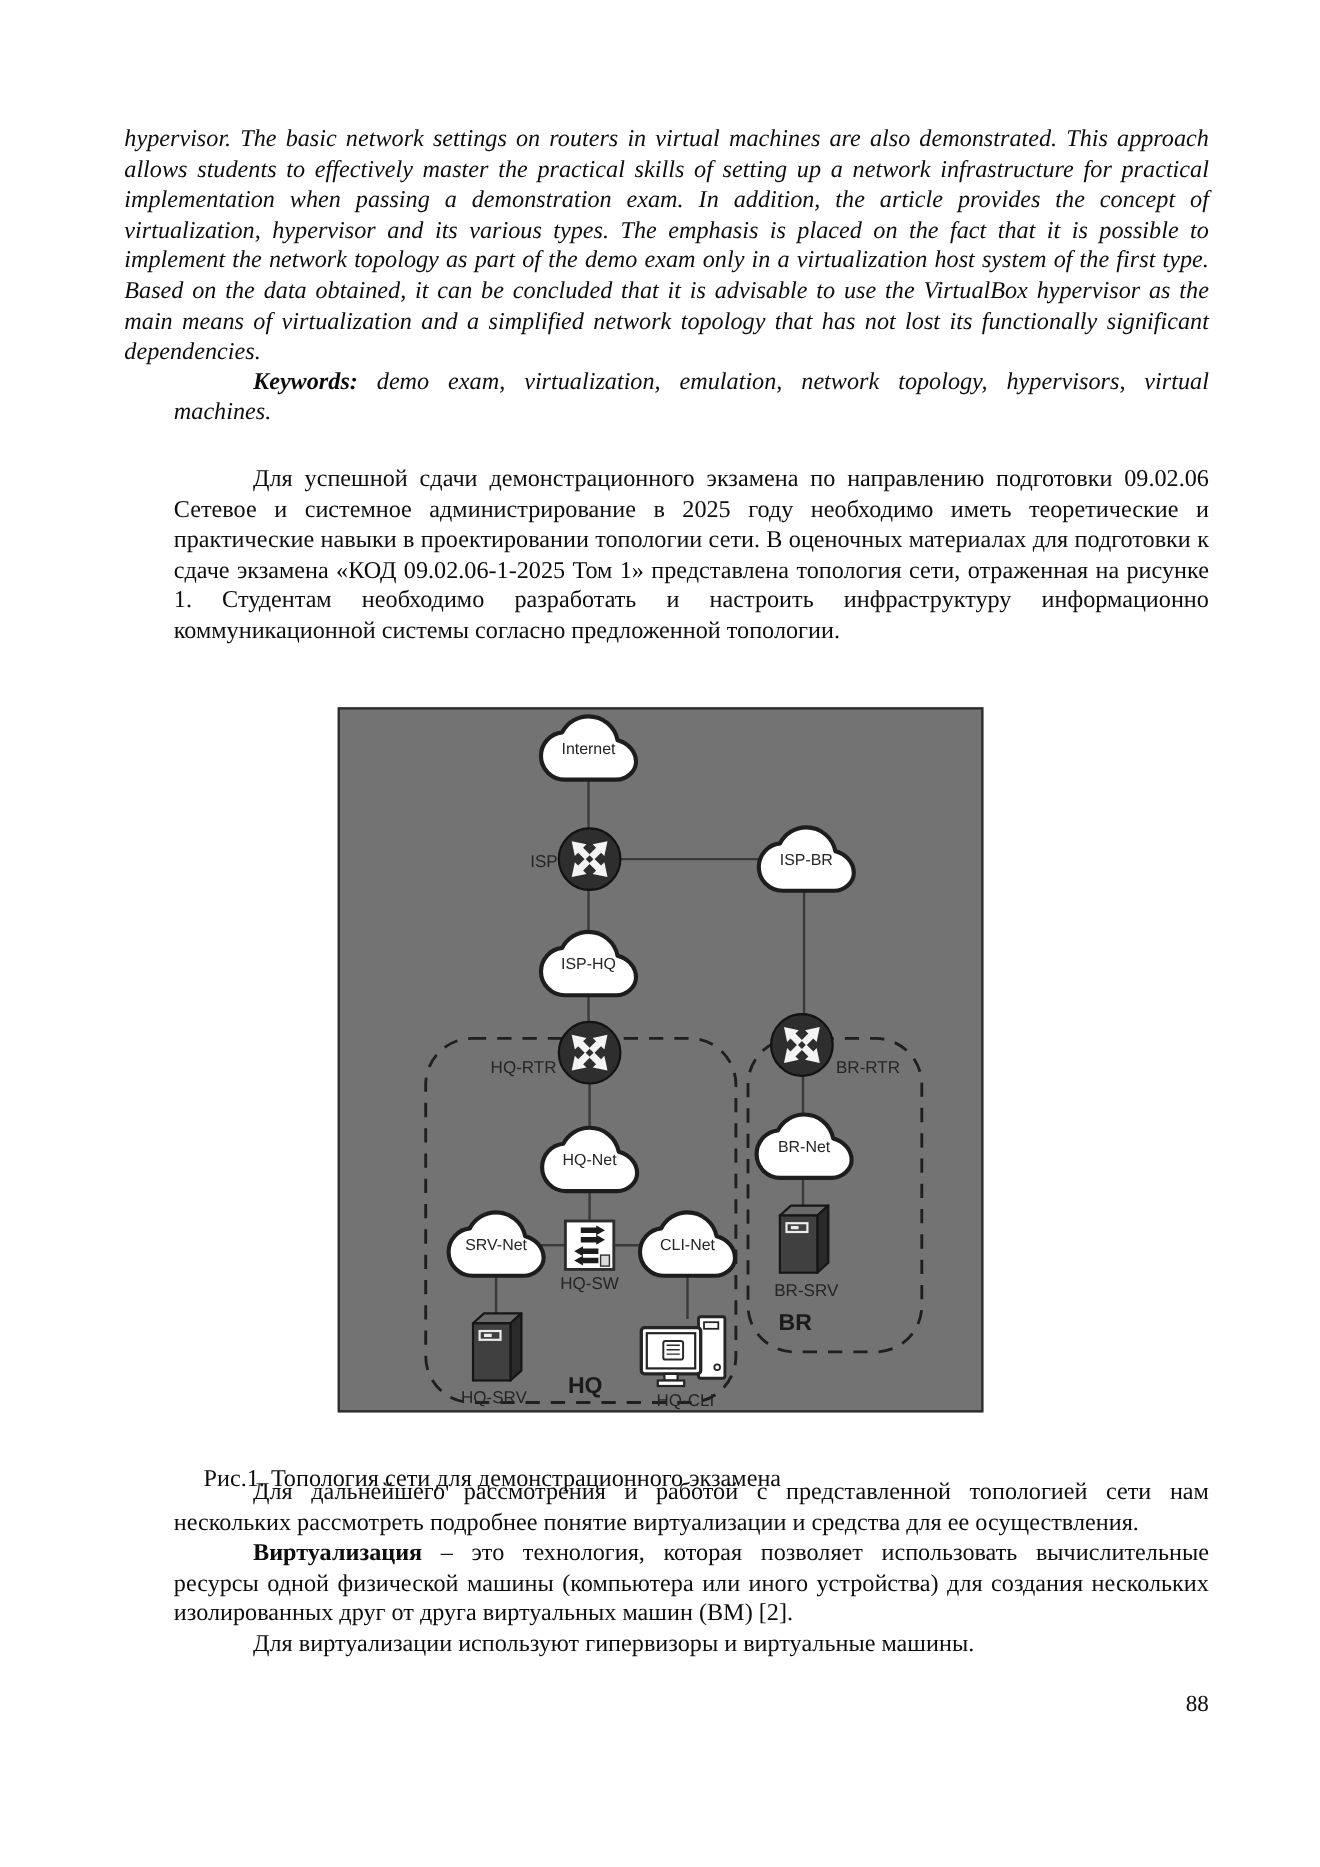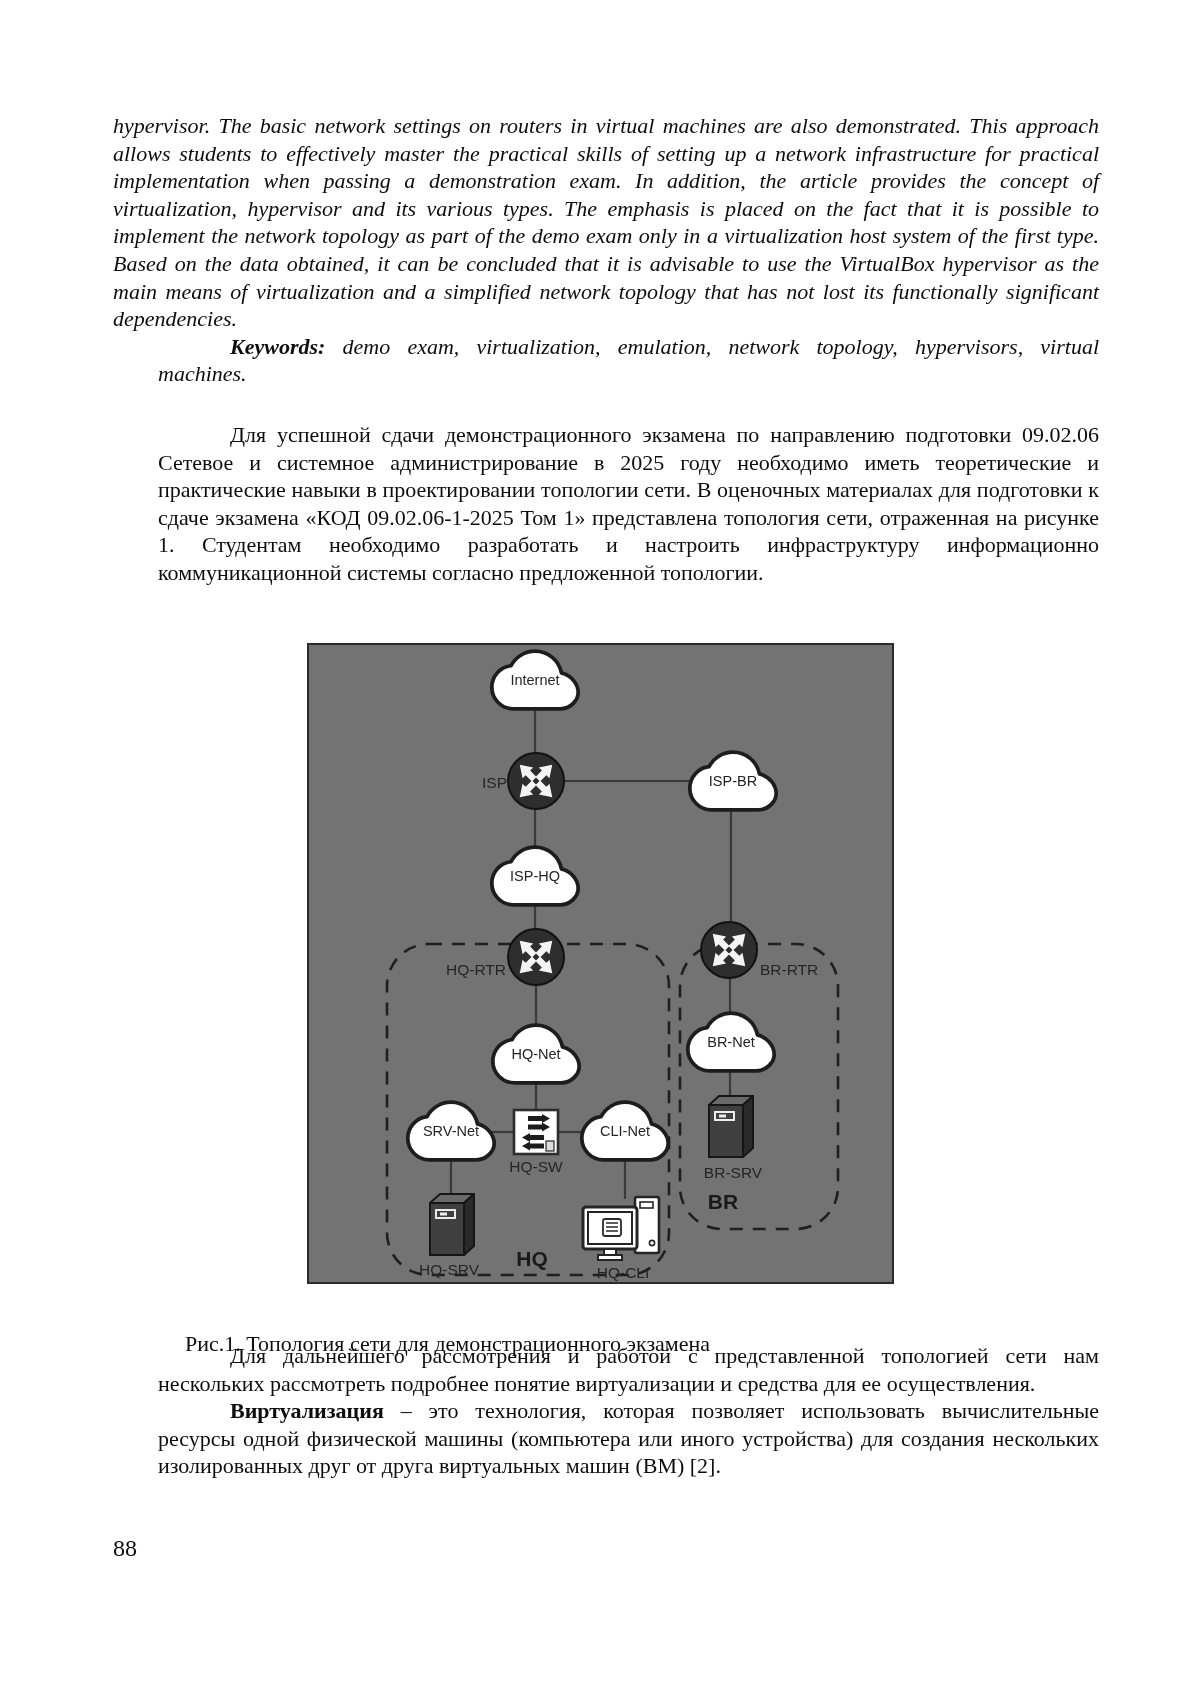--- a/index.html
+++ b/index.html
@@ -21,21 +21,21 @@
     border:2px solid #2b2b2b; box-sizing:border-box; background:#737373;
   }
   .figure-wrap svg { display:block; width:583px; height:637px; }
   .caption-block {
     position:absolute; left:185px; top:1286px; width:914px;
     font-size:22px; line-height:28px; text-align:left;margin-top:44px;
   }
   .body2-block { top:1342px; }
   .pagenum-block {
     position:absolute; left:113px; top:1535px; width:986px;
-    text-align:left; font-size:24px; line-height:27px;
+    text-align:right; font-size:21px; line-height:27px;
   }
   
   .dlabel { font-family:"Liberation Sans", sans-serif; font-size:15.5px; fill:#252525; }
   .clabel { font-family:"Liberation Sans", sans-serif; font-size:14.5px; fill:#252525; }
   .zlabel { font-family:"Liberation Sans", sans-serif; font-size:21px; font-weight:bold; fill:#1a1a1a; }
 </style>
 </head>
 <body>
 
 <div class="page">
@@ -155,17 +155,18 @@
     </svg>
   </div>
 
   <div class="caption-block">Рис.1. Топология сети для демонстрационного экзамена</div>
 
   <div class="textcol body2-block">
     <p class="para indent">Для дальнейшего рассмотрения и работой с представленной топологией сети нам нескольких рассмотреть подробнее понятие виртуализации и средства для ее осуществления.</p>
     <p class="para indent">
       <span class="bold">Виртуализация</span><span> – это технология, которая позволяет использовать вычислительные ресурсы одной физической машины (компьютера или иного устройства) для создания нескольких изолированных друг от друга виртуальных машин (ВМ) [2].</span>
     </p>
+    <p class="para indent">Для виртуализации используют гипервизоры и виртуальные машины.</p>
   </div>
 
   <div class="pagenum-block">88</div>
 
 </div>
 
 </body></html>

